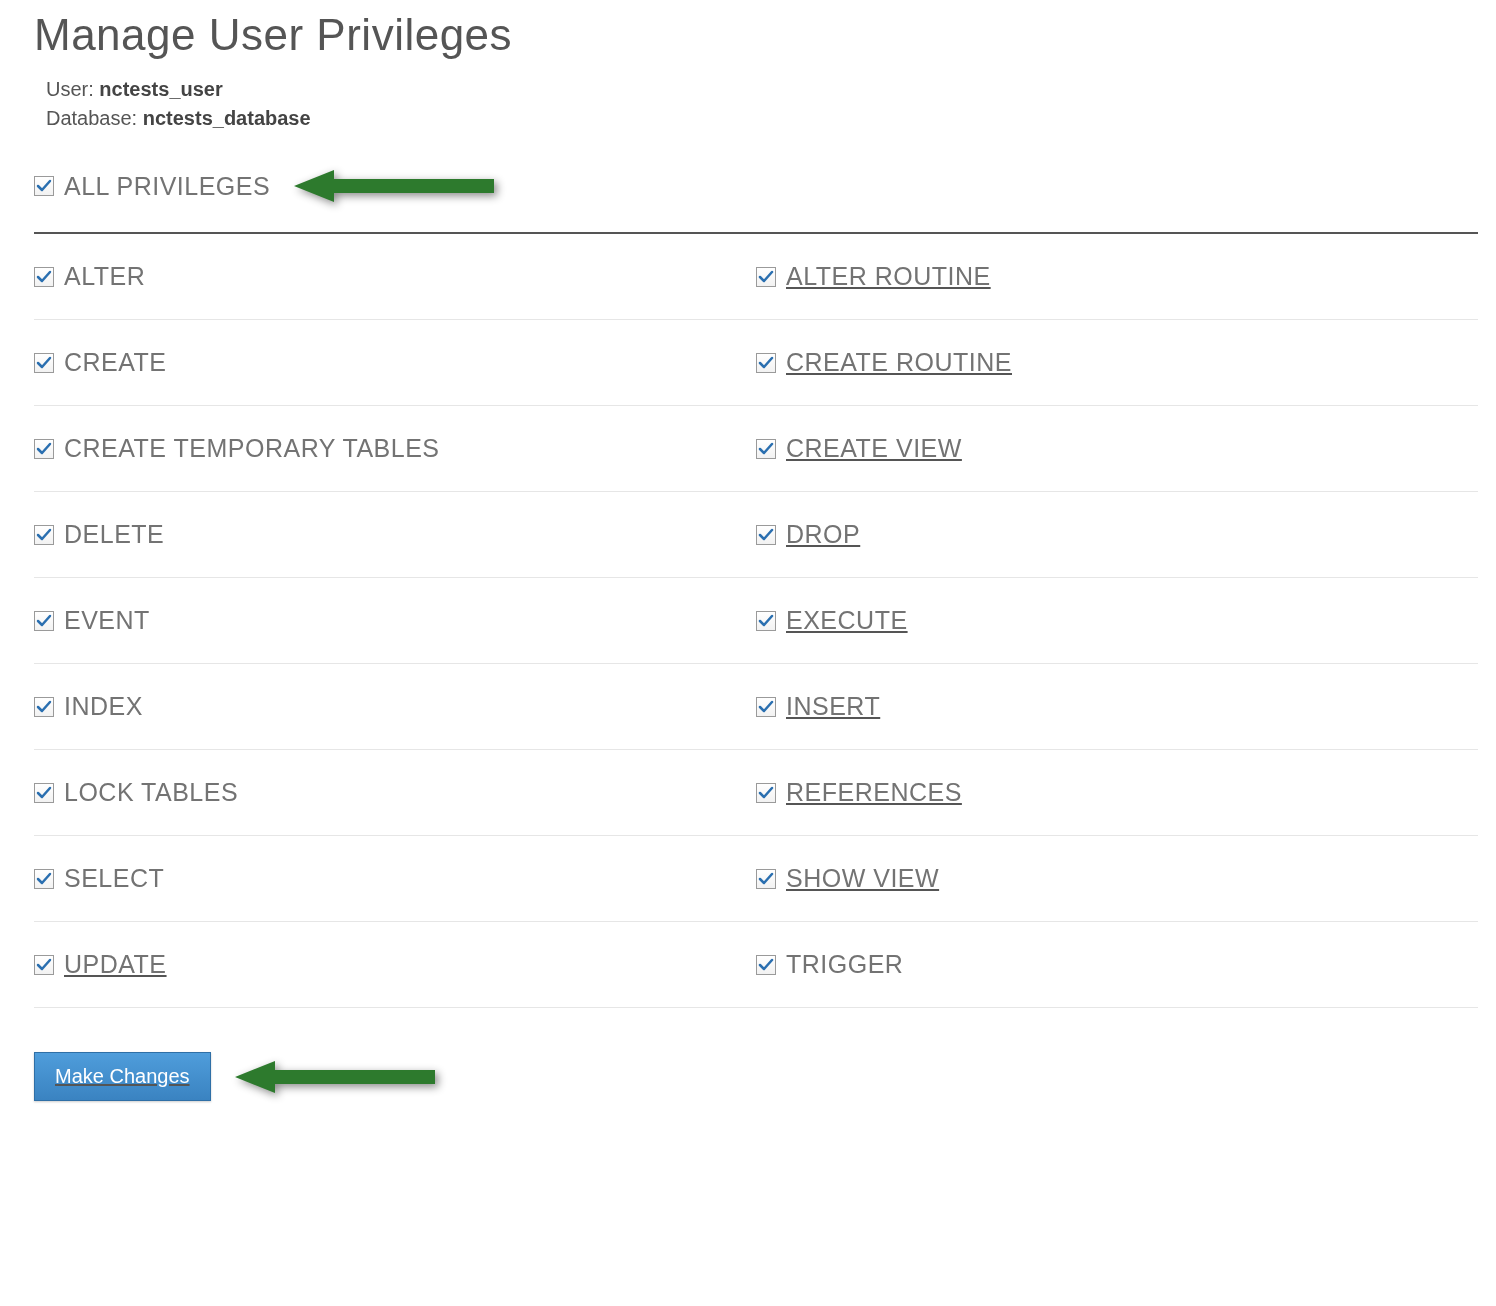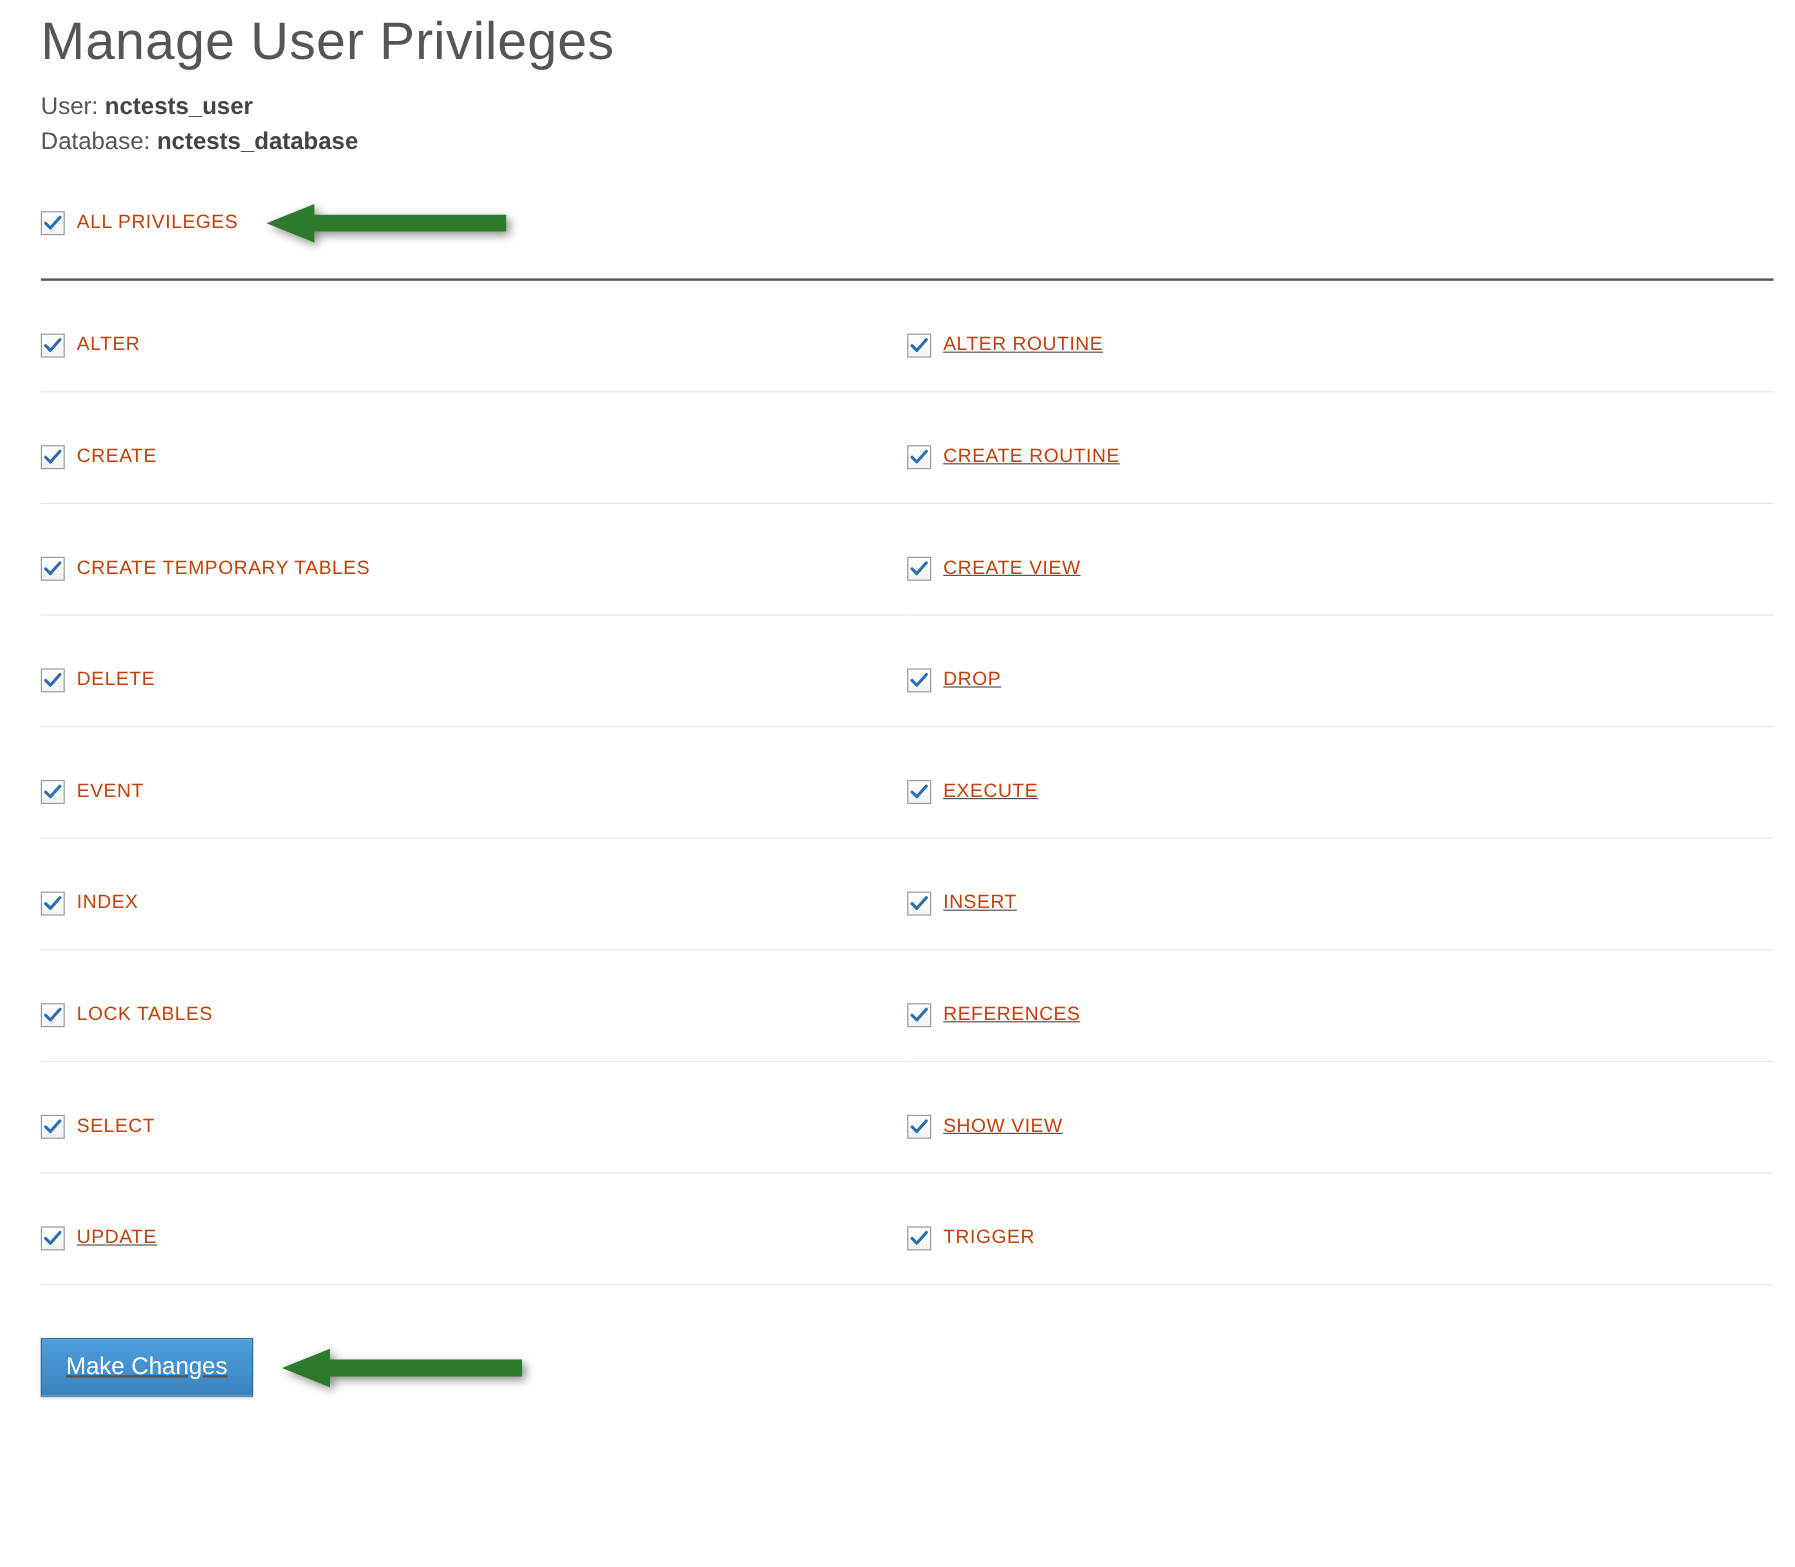--- a/index.html
+++ b/index.html
@@ -16,21 +16,21 @@
   h1.page-title {
     font-size: 44px;
     font-weight: 300;
     color: #555555;
     margin: 0 0 18px 0;
     letter-spacing: 0.5px;
   }
   .meta-line {
     font-size: 20px;
     color: #555555;
-    margin: 6px 0;
+    margin: 6px 12px;
   }
   .meta-line .value {
     font-weight: 700;
     color: #444444;
   }
   .all-priv-row {
     display: flex;
     align-items: center;
     margin-top: 38px;
     padding-bottom: 28px;
@@ -38,21 +38,20 @@
     position: relative;
   }
   .priv-grid {
     display: grid;
     grid-template-columns: 1fr 1fr;
   }
   .priv-cell {
     display: flex;
     padding: 28px 0;
     border-bottom: 1px solid #e6e6e6;
-    margin-top: 16px;
   }
   .priv-cell.right {
     padding-left: 0;
     text-decoration: underline;
   }
   .cb-wrap {
     display: inline-flex;
     align-items: center;
     gap: 10px;
   }
@@ -66,22 +65,22 @@
     align-items: center;
     justify-content: center;
     box-sizing: border-box;
     cursor: pointer;
   }
   .cb svg {
     width: 16px;
     height: 16px;
   }
   .cb-label {
-    font-size: 16px;
-    color: #c2410c;
+    font-size: 25px;
+    color: #737373;
     letter-spacing: 0.5px;
     cursor: pointer;
   }
   .submit-row {
     margin-top: 44px;
     display: flex;
     align-items: center;
     position: relative;
     text-decoration: underline;
   }

